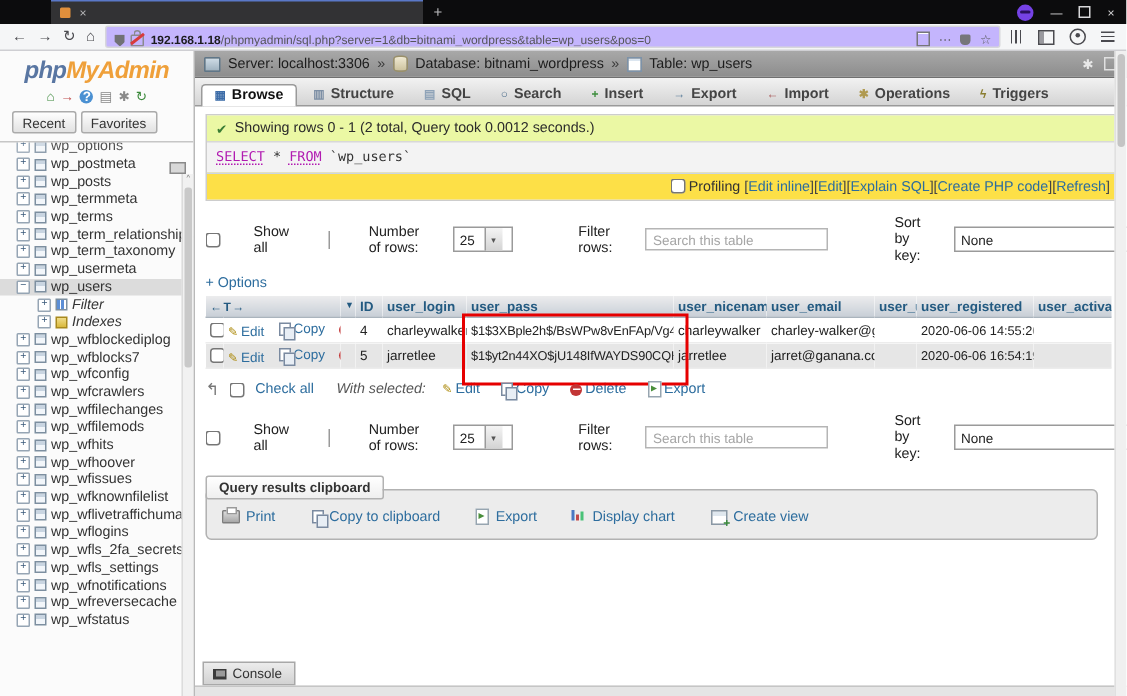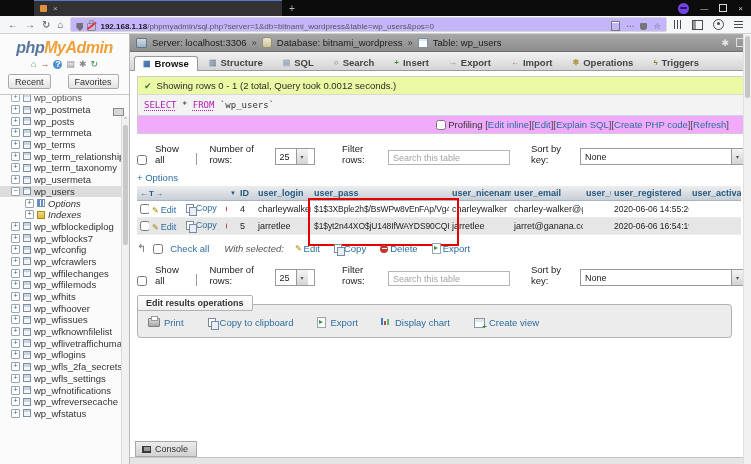--- a/index.html
+++ b/index.html
@@ -49,21 +49,21 @@
   .page-scroll .thumb{position:absolute;top:2px;left:1px;right:1px;height:62px;background:#c4c4c4;border-radius:3px}
 
   
   .sidebar{width:130px;flex:0 0 130px;background:#fbfbfb;border-right:1px solid #b9b9b9;position:relative;box-sizing:border-box;overflow:hidden}
   .logo{text-align:center;padding-top:5px;font-size:16px;font-style:italic;font-weight:bold;letter-spacing:-0.5px}
   .logo .php{color:#5976a2}.logo .mya{color:#efa03a}
   .sb-icons{display:flex;justify-content:center;align-items:center;gap:4px;padding:3px 0 2px}
   .sb-icons span{font-size:9px;line-height:1}
   .ic-home{color:#3c8a3c}.ic-exit{color:#c05050}.ic-docs{color:#8a8a8a}.ic-gear{color:#8a8a8a}.ic-refresh{color:#3c8a3c}
   .ic-q{width:9px;height:9px;border-radius:50%;background:#4a90d2;color:#fff;font-size:7px;font-weight:bold;display:inline-flex;align-items:center;justify-content:center}
-  .sb-tabs{display:flex;gap:17px;padding:3px 0 4px 8px}
+  .sb-tabs{display:flex;gap:3px;padding:3px 0 4px 8px}
   .sb-tab{font-size:9px;color:#333;background:linear-gradient(#fefefe,#e2e2e2);border:1px solid #ababab;border-radius:2px;padding:1.5px 6px}
   .collapse-ic{position:absolute;right:5px;top:74px;width:9px;height:6px;background:#d8d8d8;border:1px solid #8a8a8a}
   .tree{border-top:1px solid #c6c6c6;margin-top:1px;padding:2px 0 0 0;height:374px;overflow:hidden;position:relative}
   .tree-item{display:flex;align-items:center;gap:3px;height:11.7px;padding-left:11px;font-size:9.5px;color:#333;white-space:nowrap}
   .tree-item.clipped{margin-top:-5px;opacity:.85}
   .tree-item.selected{background:#dcdcdc}
   .tree-item.sub{padding-left:25px;font-style:italic}
   .exp{width:7px;height:7px;border:1px solid #96a5b4;background:#fff;color:#39597a;font-size:7px;line-height:6px;text-align:center;flex:0 0 auto;border-radius:1px}
   .tree-ic{width:8px;height:8px;flex:0 0 auto;border:1px solid #7d8fa0;box-sizing:border-box}
   .tree-ic.tbl{background:linear-gradient(#c9d5e1 0 2.5px,#f2f6fa 2.5px)}
@@ -91,26 +91,26 @@
         border:1px solid transparent;border-bottom:none;border-radius:3px 3px 0 0;white-space:nowrap}
   .ptab.active{background:#fff;border-color:#9a9a9a;color:#111;position:relative;top:1px}
   .tglyph{font-size:8px;line-height:1}
 
   .content{padding:5px 7px 0;position:relative;height:calc(100% - 36px);box-sizing:border-box;font-size:9.5px}
   .query-block{border:1px solid #cdcdcd}
   .msg{background:#ebf8a4;padding:3px 6px;color:#2b2b2b;display:flex;align-items:center;gap:5px}
   .ic-check{color:#3a7d34;font-size:9px}
   .sqlbox{background:#f3f3f3;border-top:1px solid #d8d8d8;padding:5px 6px;font-family:"DejaVu Sans Mono",monospace;font-size:9px;color:#333}
   .kw{color:#b11bb1;text-decoration:underline dotted;text-underline-offset:2px}
-  .toolsbar{background:#f0abfc;border-top:1px solid #cbd6e2;padding:3px 14px;text-align:right;color:#333}
+  .toolsbar{background:#fde047;border-top:1px solid #cbd6e2;padding:3px 3px;text-align:right;color:#333}
   .toolsbar .plink a{color:#2d6d9e;text-decoration:none}
   .toolsbar .br{color:#444}
   .toolsbar input{vertical-align:-2px}
 
-  .filterbar{display:flex;align-items:flex-end;gap:8px;margin-top:9px;color:#222}
+  .filterbar{display:flex;align-items:center;gap:22px;margin-top:9px;color:#222}
   .vdiv{border-left:1px solid #9a9a9a;height:12px;margin:0 4px}
   .sel{display:inline-flex;align-items:center;border:1px solid #9a9a9a;background:#fff;height:15px;font-size:9px;padding-left:4px;color:#222}
   .sel .arr{width:12px;height:100%;margin-left:6px;background:linear-gradient(#f4f4f4,#d4d4d4);border-left:1px solid #9a9a9a;
             display:flex;align-items:center;justify-content:center;font-size:6px;color:#555;box-sizing:border-box}
   .sel.narrow{min-width:34px}.sel.wide{min-width:158px}
   .txtin{width:112px;height:13px;border:1px solid #b5b5b5;font-size:9px;padding:0 4px;font-family:"Liberation Sans",sans-serif}
   .txtin::placeholder{color:#a5a5a5}
   .cb{width:10px;height:10px;margin:0;vertical-align:-2px}
 
   .optlink{display:inline-block;margin-top:7px;color:#2d6d9e;font-size:9.5px;text-decoration:none}
@@ -266,21 +266,21 @@
             <span class="lbl">wp_usermeta</span>
           </div>
           <div class="tree-item selected">
             <span class="exp">−</span>
             <span class="tree-ic tbl"></span>
             <span class="lbl">wp_users</span>
           </div>
           <div class="tree-item sub">
             <span class="exp">+</span>
             <span class="tree-ic cols"></span>
-            <span class="lbl">Options</span>
+            <span class="lbl">Filter</span>
           </div>
           <div class="tree-item sub">
             <span class="exp">+</span>
             <span class="tree-ic idx"></span>
             <span class="lbl">Indexes</span>
           </div>
           <div class="tree-item">
             <span class="exp">+</span>
             <span class="tree-ic tbl"></span>
             <span class="lbl">wp_wfblockediplog</span>
@@ -592,21 +592,21 @@
           <input class="txtin" placeholder="Search this table" style="">
           <span style="width:6px"></span>
           <span>Sort by key:</span>
           <span class="sel wide">
               <span>None</span>
               <span class="arr" style="margin-left:auto">▾</span>
             </span>
         </div>
 
         <fieldset class="qops">
-          <div class="qops-legend">Edit results operations</div>
+          <div class="qops-legend">Query results clipboard</div>
           <div class="qops-items">
             <span class="qop">
                 <span class="ic-print"></span>
                 <span>Print</span>
               </span>
             <span class="qop">
                 <span class="ic-copy"></span>
                 <span>Copy to clipboard</span>
               </span>
             <span class="qop">

